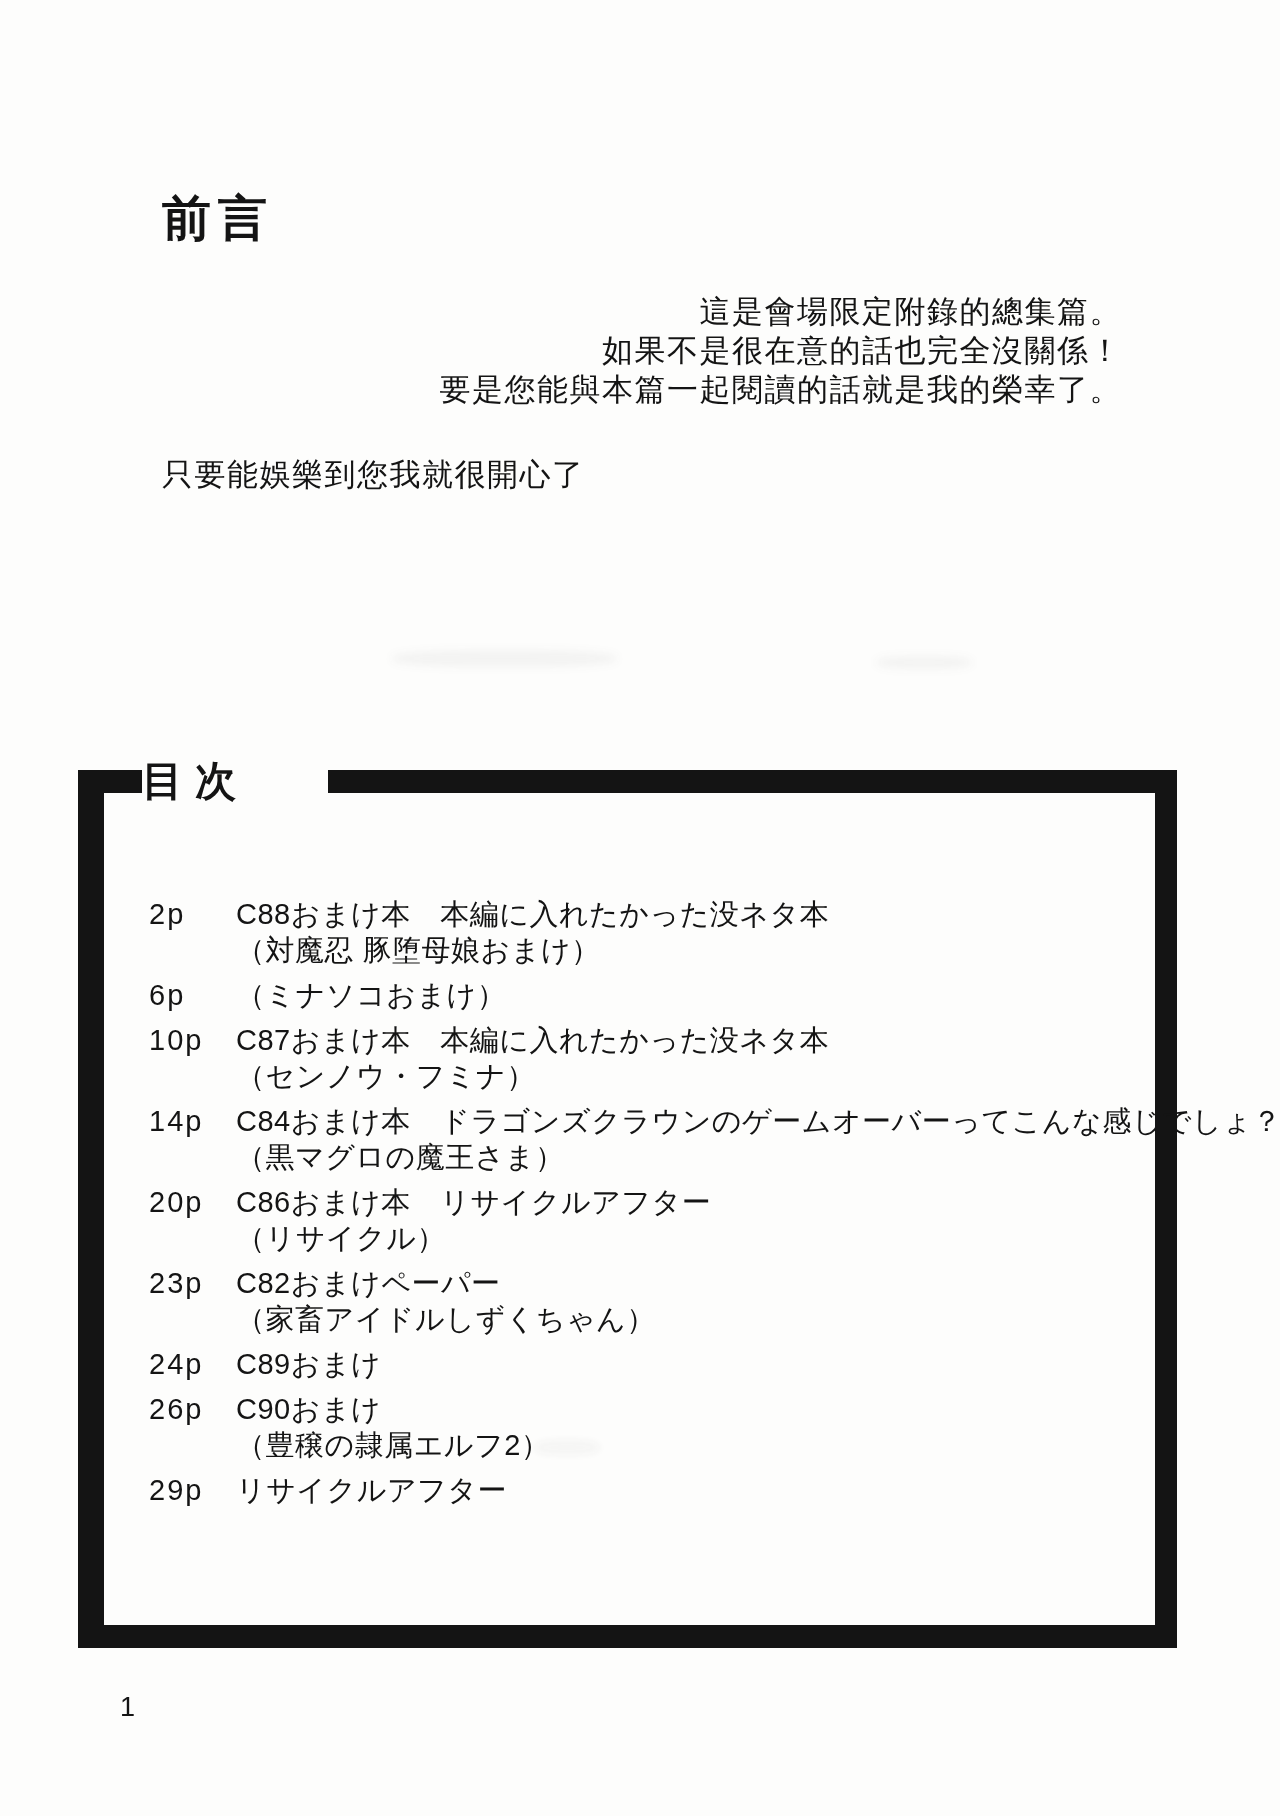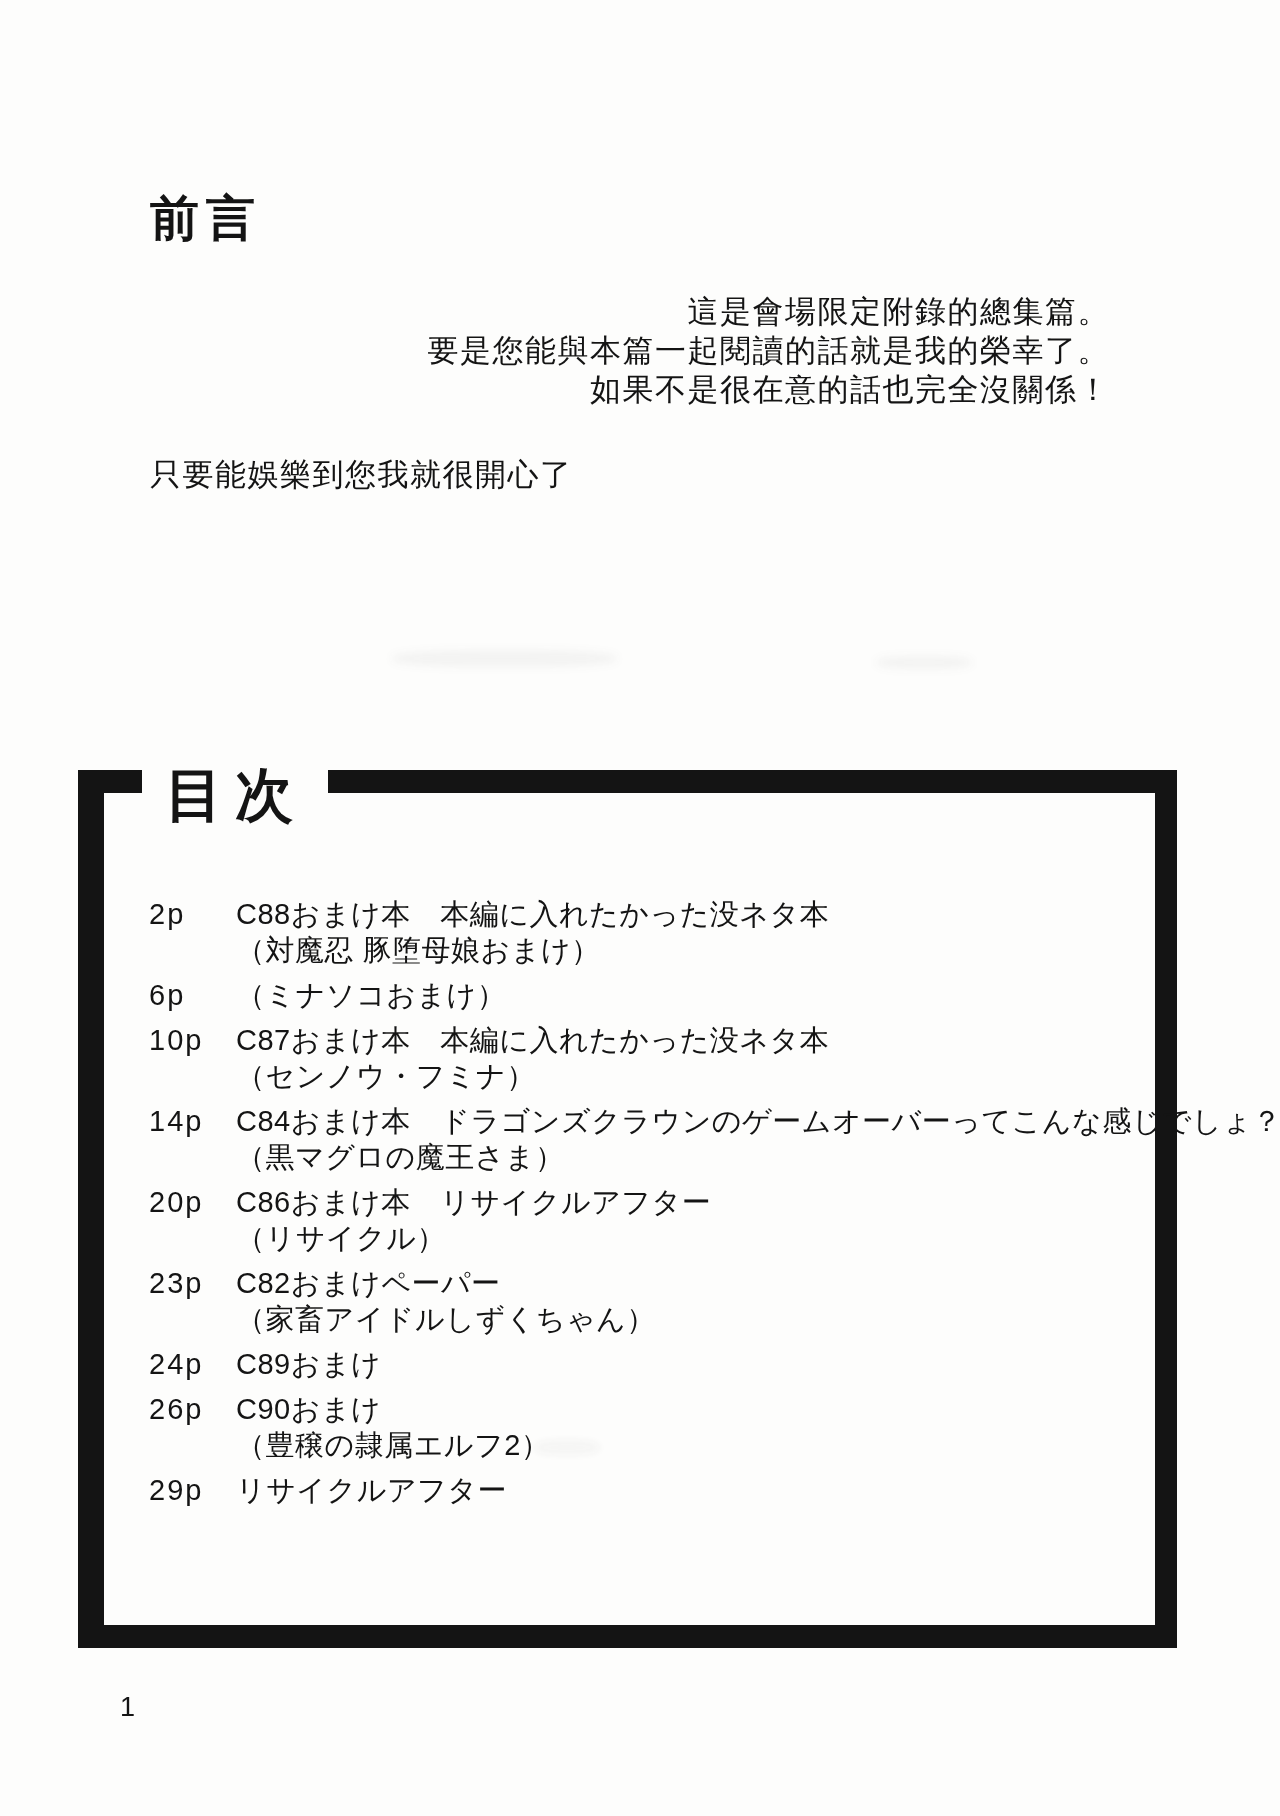--- a/index.html
+++ b/index.html
@@ -16,21 +16,21 @@
     position:relative;
     width:1280px;height:1816px;
     background:var(--paper);
     color:var(--ink);
     overflow:hidden;
   }
 
   
   .preface{
     position:absolute;
-    left:150px;top:192px;
+    left:162px;top:192px;
     width:960px;
   }
   .preface-title{
     margin:0;
     font-size:49px;
     font-weight:600;
     letter-spacing:7px;
     line-height:1.1;
   }
   .preface-body{
@@ -55,28 +55,26 @@
     width:1099px;height:878px;
     box-sizing:border-box;
     border:23px solid var(--ink);
     border-left-width:26px;
     border-right-width:22px;
   }
   .toc-title{
     position:absolute;
     left:38px;top:-43px;
     width:186px;
-    text-align:center;
     background:var(--paper);
-    font-size:58px;
+    font-size:41px;
     font-weight:700;
     letter-spacing:12px;
     line-height:62px;
     white-space:nowrap;
-    margin-top:14px;
   }
   .toc-list{
     list-style:none;
     margin:0;
     padding:103px 0 0 45px;
   }
   .toc-entry{
     display:flex;
     align-items:flex-start;
     margin-bottom:9px;
@@ -114,22 +112,22 @@
 </style>
 </head>
 <body>
 
 <div class="page">
 
   <section class="preface">
     <h1 class="preface-title">前言</h1>
     <div class="preface-body">
       <div class="preface-line">這是會場限定附錄的總集篇。</div>
+      <div class="preface-line">如果不是很在意的話也完全沒關係！</div>
       <div class="preface-line">要是您能與本篇一起閱讀的話就是我的榮幸了。</div>
-      <div class="preface-line">如果不是很在意的話也完全沒關係！</div>
     </div>
     <div class="preface-closing">只要能娛樂到您我就很開心了</div>
   </section>
 
   <section class="toc-box">
     <div class="toc-title">目次</div>
     <ol class="toc-list">
 
       <li class="toc-entry">
         <span class="toc-page">2p</span>

